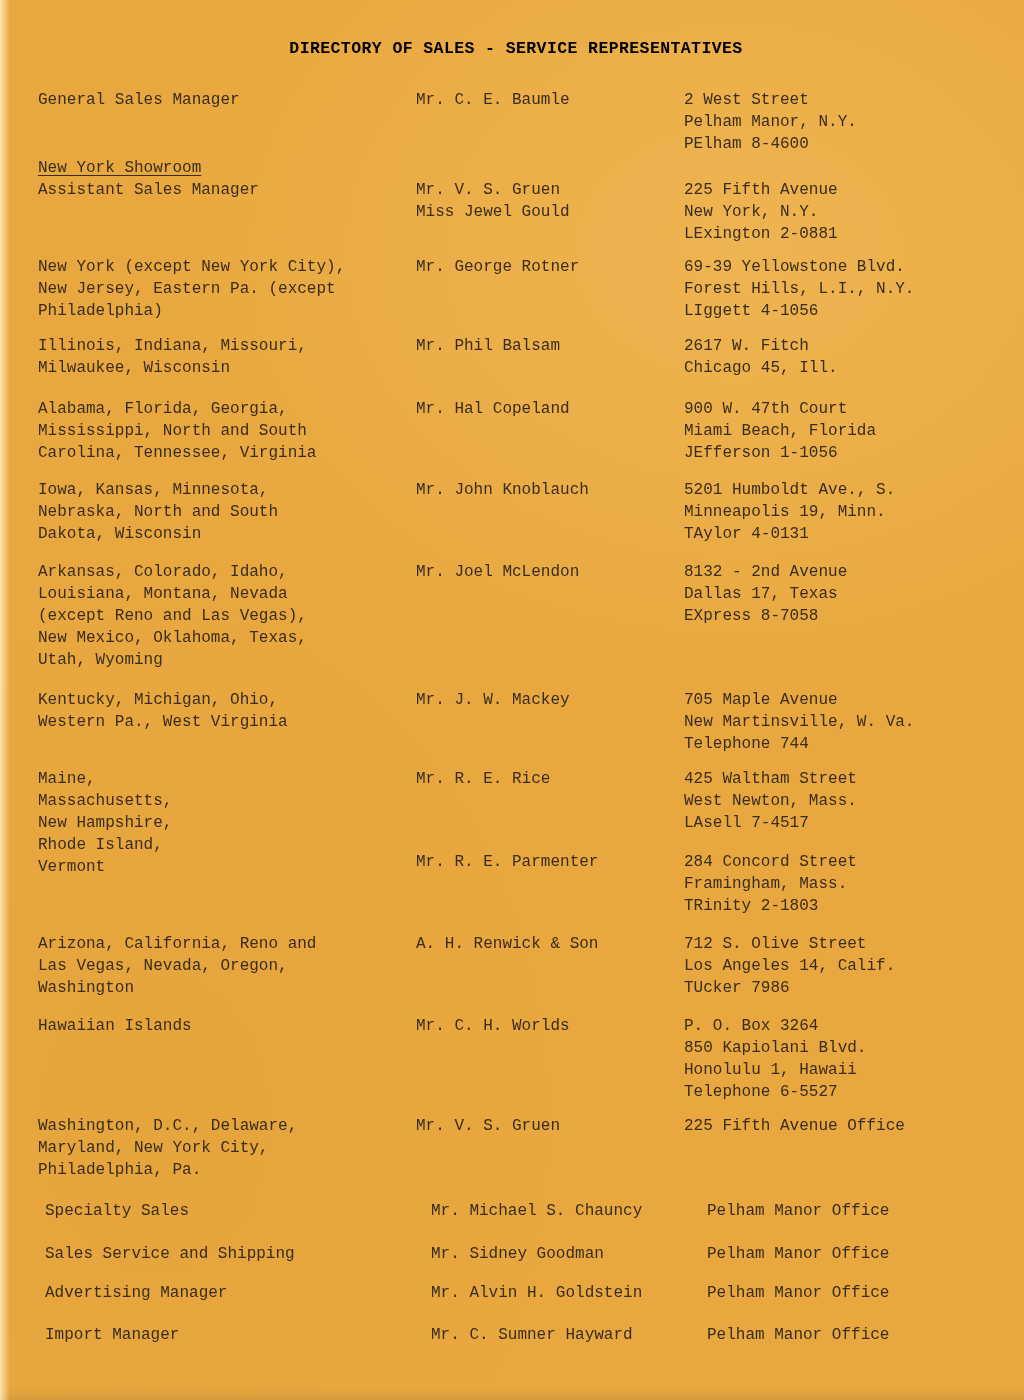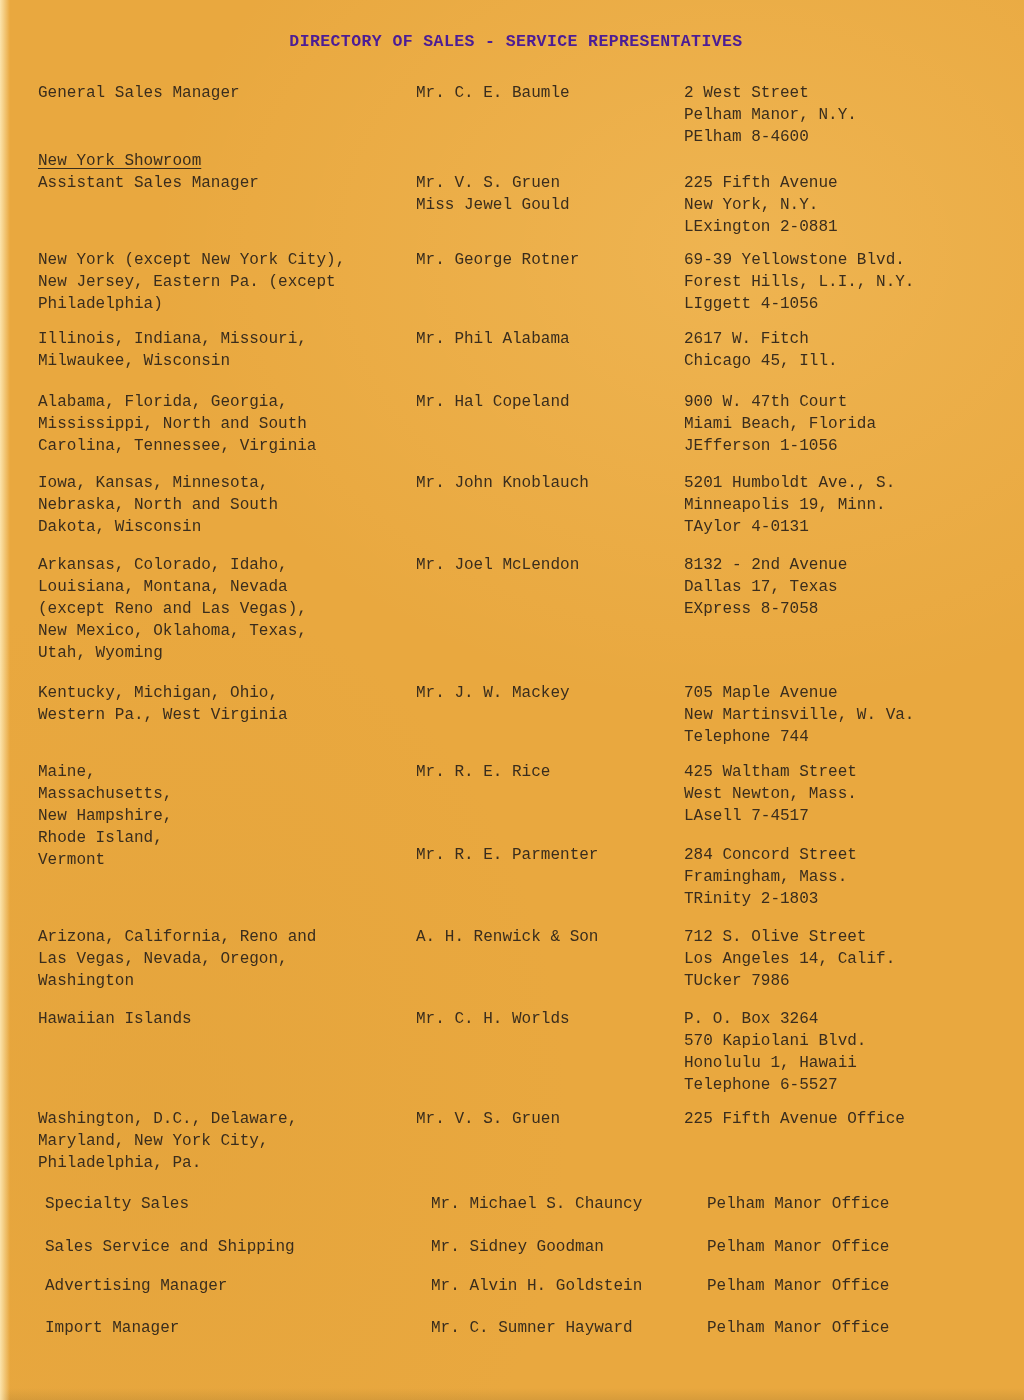--- a/index.html
+++ b/index.html
@@ -18,26 +18,26 @@
       #e9a83f;
     overflow: hidden;
   }
   .page {
     box-sizing: border-box;
     width: 1024px;
     height: 1400px;
     padding: 27px 30px 0 38px;
   }
   .title {
-    margin: 4px 0 29px 0;
+    margin: 11px 0 29px 0;
     text-align: center;
     font-size: 16.5px;
     font-weight: bold;
     letter-spacing: 0.4px;
-    color: #4c1d95;
+    color: #000000;
     line-height: 22px;
   }
   .entries { }
   .entry {
     display: flex;
     align-items: flex-start;
     margin-bottom: 19px;
   }
   .col-territory { width: 378px; flex: none; }
   .reps { flex: 1; min-width: 0; }
@@ -133,21 +133,21 @@
         </div>
       </div>
       <div class="entry">
         <div class="col-territory">
           <div class="line">Illinois, Indiana, Missouri,</div>
           <div class="line">Milwaukee, Wisconsin</div>
         </div>
         <div class="reps">
           <div class="rep">
             <div class="rep-names">
-              <div class="line">Mr. Phil Alabama</div>
+              <div class="line">Mr. Phil Balsam</div>
             </div>
             <div class="rep-address">
               <div class="line">2617 W. Fitch</div>
               <div class="line">Chicago 45, Ill.</div>
             </div>
           </div>
         </div>
       </div>
       <div class="entry">
         <div class="col-territory">
@@ -280,21 +280,21 @@
         <div class="col-territory">
           <div class="line">Hawaiian Islands</div>
         </div>
         <div class="reps">
           <div class="rep">
             <div class="rep-names">
               <div class="line">Mr. C. H. Worlds</div>
             </div>
             <div class="rep-address">
               <div class="line">P. O. Box 3264</div>
-              <div class="line">570 Kapiolani Blvd.</div>
+              <div class="line">850 Kapiolani Blvd.</div>
               <div class="line">Honolulu 1, Hawaii</div>
               <div class="line">Telephone 6-5527</div>
             </div>
           </div>
         </div>
       </div>
       <div class="entry">
         <div class="col-territory">
           <div class="line">Washington, D.C., Delaware,</div>
           <div class="line">Maryland, New York City,</div>

